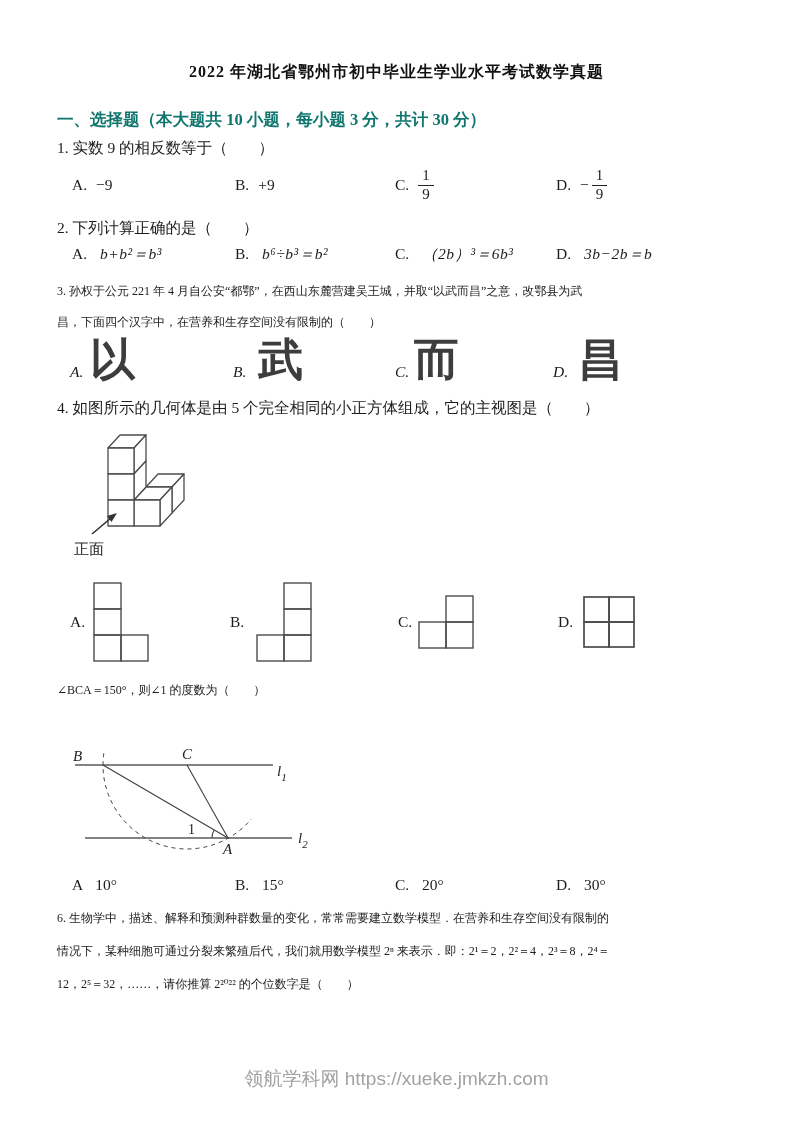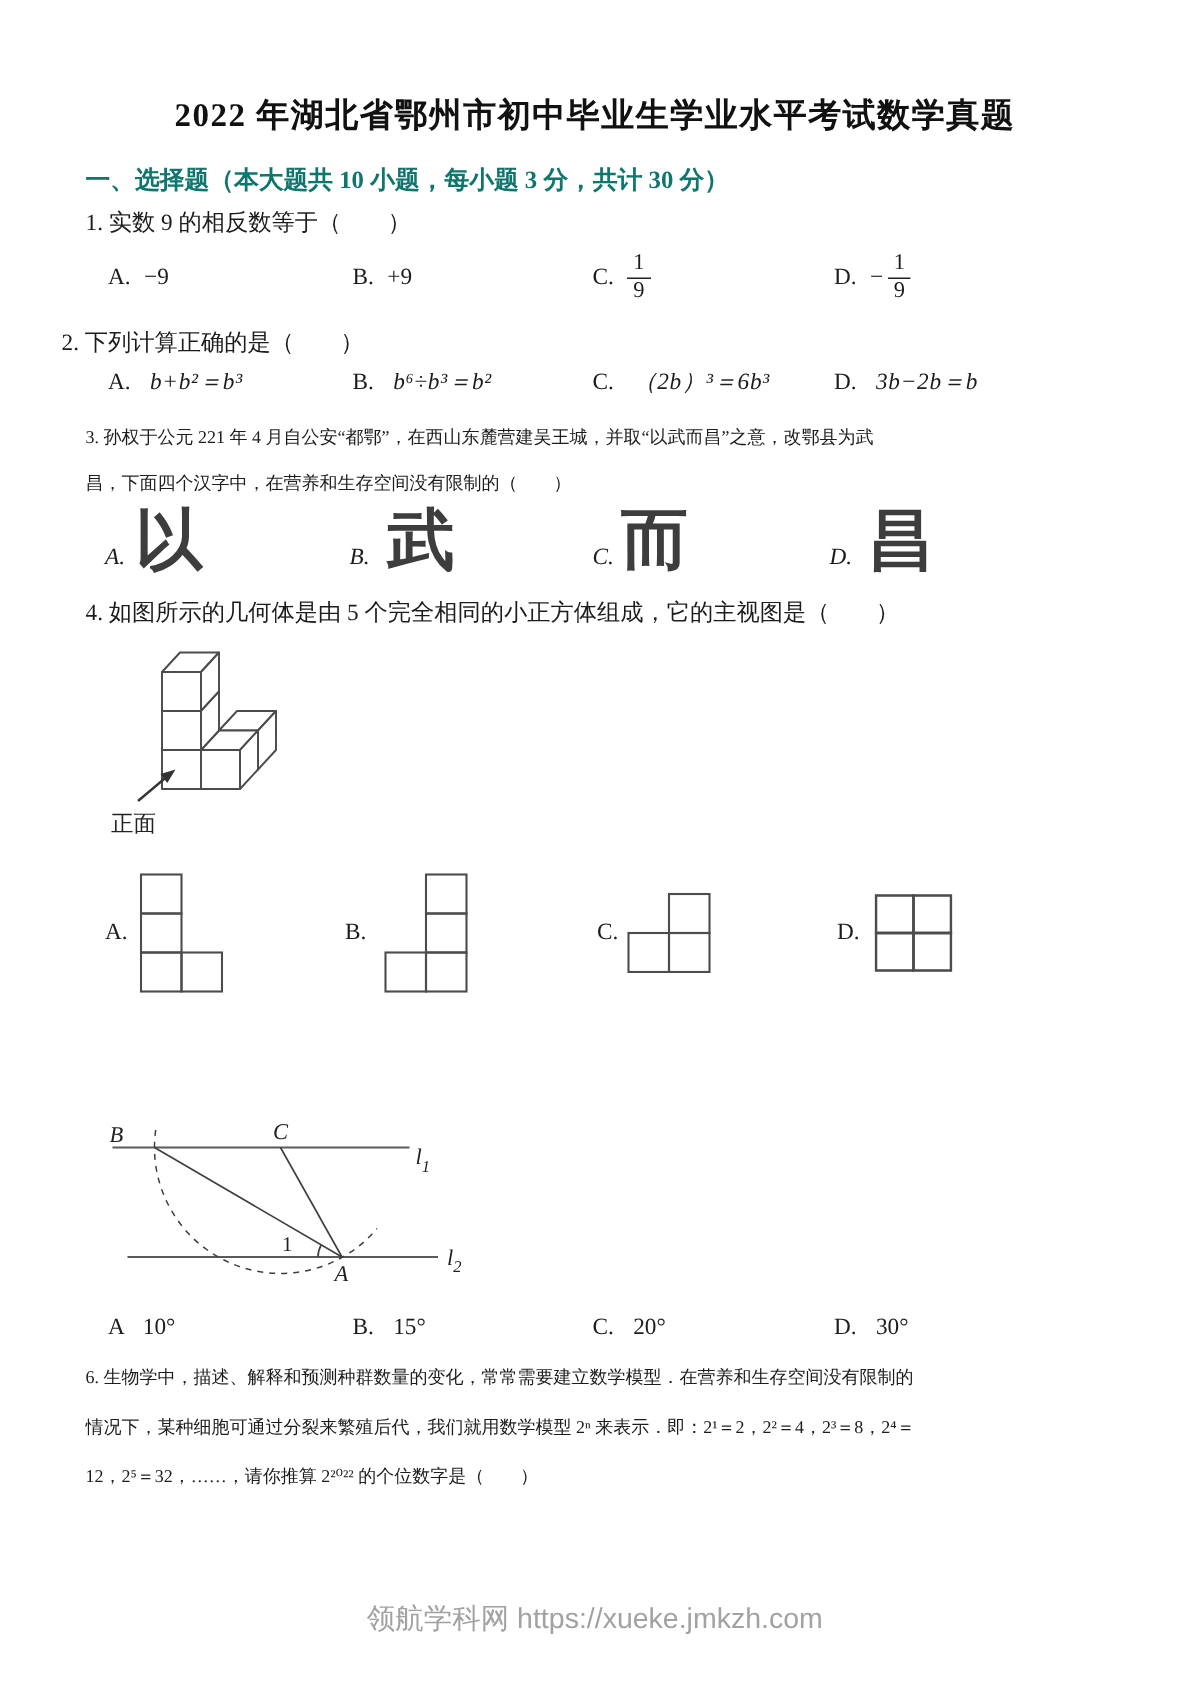--- a/index.html
+++ b/index.html
@@ -3,21 +3,21 @@
 <meta charset="utf-8">
 <style>
   html,body{margin:0;padding:0;}
   body{
     width:793px;height:1122px;background:#ffffff;position:relative;overflow:hidden;
     font-family:"Liberation Serif","DejaVu Serif",serif;color:#1c1c1c;
   }
   .abs{position:absolute;}
   .title{
     left:0;top:62px;width:793px;text-align:center;
-    font-size:22px;font-weight:bold;letter-spacing:1px;color:#111;
+    font-size:16px;font-weight:bold;letter-spacing:1px;color:#111;
   }
   .section-heading{left:57px;top:109px;font-size:16.5px;font-weight:bold;color:#0f766e;}
   .stem{font-size:15.5px;white-space:nowrap;}
   .qblock{left:57px;font-size:12px;white-space:nowrap;}
   .qblock div{height:31px;line-height:31px;}
   .qblock.lh33 div{height:33px;line-height:33px;}
   .opt-row{left:0;width:793px;height:22px;font-size:15.5px;}
   .opt{position:absolute;top:0;white-space:nowrap;}
   .c1{left:72px}.c2{left:235px}.c3{left:395px}.c4{left:556px}
   .optlabel{font-style:normal;}
@@ -69,21 +69,21 @@
   <span class="opt c4">
     <span class="optlabel">D.</span>
     <span class="optval">−</span>
     <span class="frac" style="margin-left:3px;">
       <span class="num">1</span>
       <span class="den">9</span>
     </span>
   </span>
 </div>
 
-<div class="abs stem" style="left:41px;top:218px;text-align:right;">2. 下列计算正确的是（　　）</div>
+<div class="abs stem" style="left:57px;top:218px;text-align:right;">2. 下列计算正确的是（　　）</div>
 <div class="abs opt-row" style="top:244px;">
   <span class="opt c1">
     <span class="optlabel">A.</span>
     <span class="formula">b+b²＝b³</span>
   </span>
   <span class="opt c2">
     <span class="optlabel">B.</span>
     <span class="formula">b⁶÷b³＝b²</span>
   </span>
   <span class="opt c3">
@@ -170,20 +170,21 @@
 <svg class="abs" style="left:583px;top:596px;" width="52" height="53" viewBox="0 0 52 53">
   <g fill="none" stroke="#4c4c4c" stroke-width="1.7">
     <rect x="1" y="1" width="25" height="25"></rect>
     <rect x="26" y="1" width="25" height="25"></rect>
     <rect x="1" y="26" width="25" height="25"></rect>
     <rect x="26" y="26" width="25" height="25"></rect>
   </g>
 </svg>
 
 <div class="abs qblock" style="top:675px;">
+  <div>∠BCA＝150°，则∠1 的度数为（　　）</div>
 </div>
 
 <svg class="abs" style="left:40px;top:738px;" width="300" height="122" viewBox="0 0 300 122">
   <g stroke="#5a5a5a" stroke-width="1.4" fill="none">
     <line x1="35" y1="27" x2="233" y2="27"></line>
     <line x1="45" y1="100" x2="252" y2="100"></line>
   </g>
   <g stroke="#3f3f3f" stroke-width="1.1" fill="none">
     <line x1="63" y1="27" x2="188" y2="100"></line>
     <line x1="147" y1="27" x2="188" y2="100"></line>

